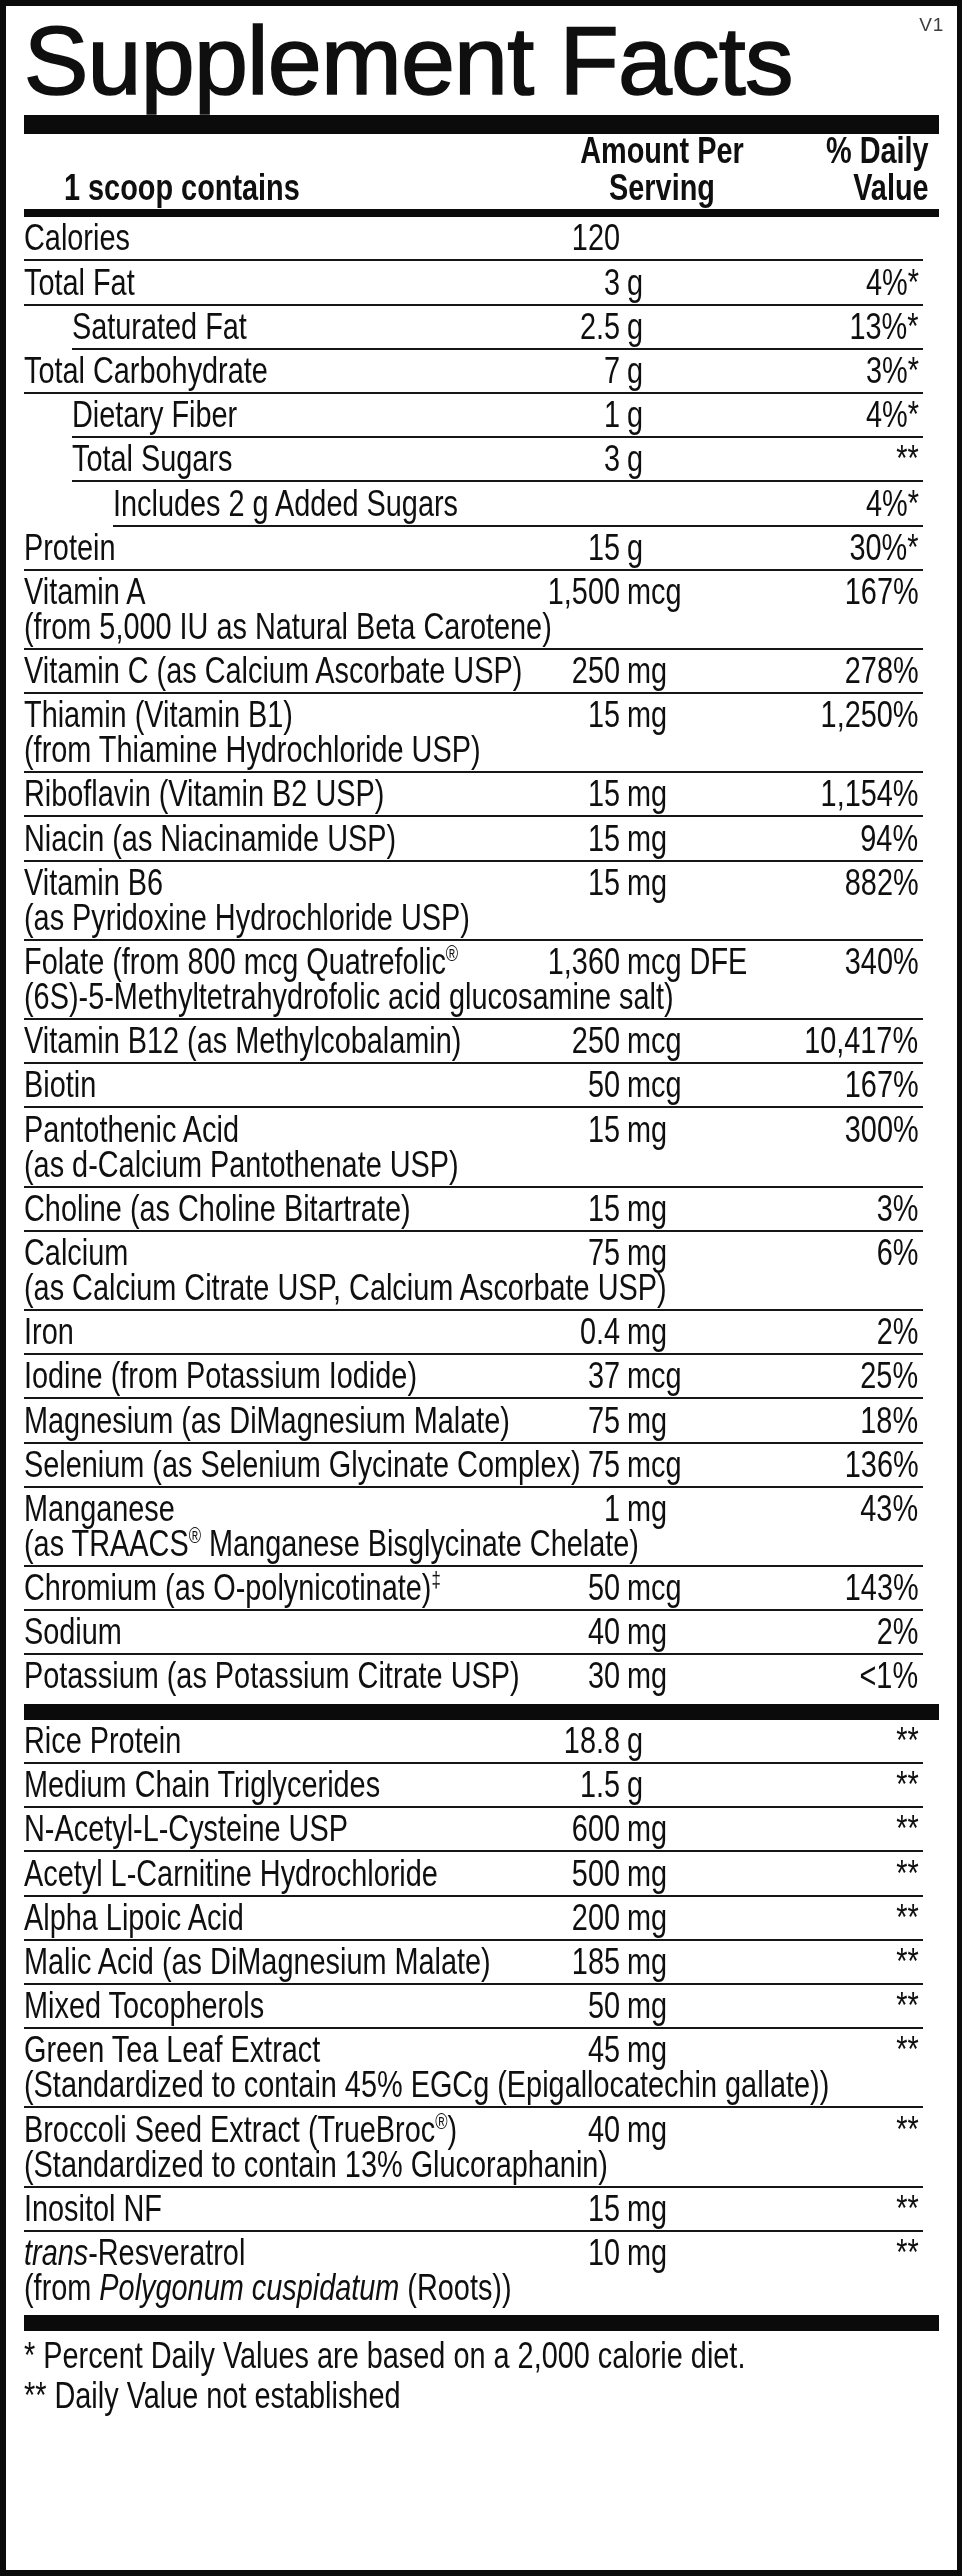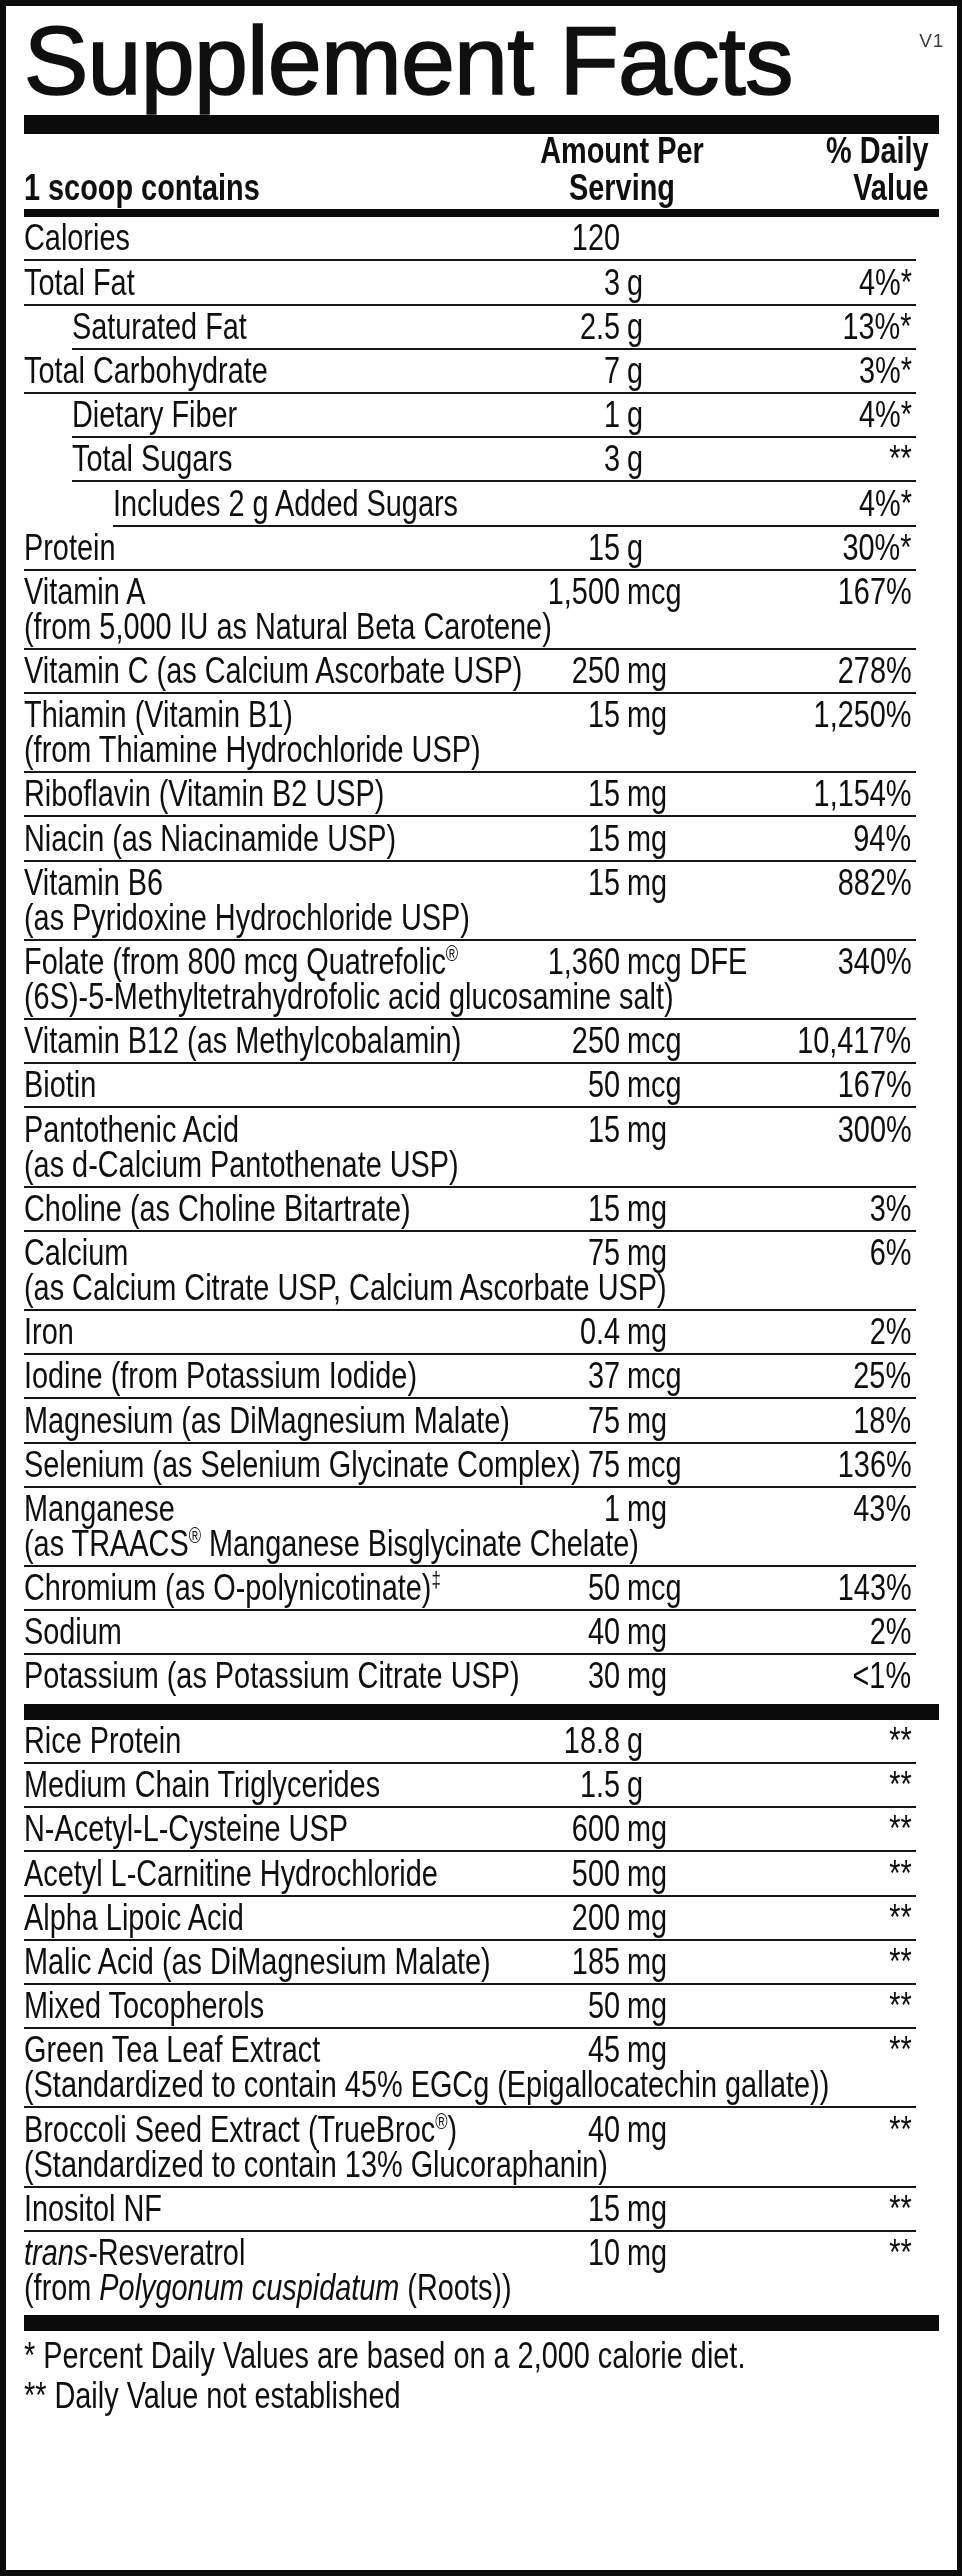--- a/index.html
+++ b/index.html
@@ -13,47 +13,47 @@
     padding:0 17.7px;
     overflow:hidden;
   }
   
   .cnd{transform:scaleX(0.78); transform-origin:0 50%;}
   .o-c{transform-origin:50% 50%;}
   .o-r{transform-origin:100% 50%;}
   .sup{font-size:58%; vertical-align:super; line-height:0;}
   .it{font-style:italic;}
 
-  .version{position:absolute; top:8px; right:13px; font-size:19px; color:#3c3c3c; letter-spacing:0.8px;margin-top:16px;}
+  .version{position:absolute; top:8px; right:13px; font-size:19px; color:#3c3c3c; letter-spacing:0.8px;}
   .title{
     margin-top:9.6px;
     font-size:97px; line-height:90px; font-weight:400;
     letter-spacing:-0.8px;
     -webkit-text-stroke:1.6px #0f0f0f;
     white-space:nowrap;
   }
   .serving{margin-top:11.2px; font-size:37px; line-height:39px;}
   .serving .line{white-space:nowrap;}
   .spc-gap{display:inline-block; width:16px;}
 
   .bar{background:#0b0b0b; width:100%;}
   .bar1{height:19px; margin-top:9.6px;}
   .bar2{height:8px;}
   .section-bar{height:16px; margin-top:6.4px;}
 
-  .thead{position:relative; height:75px; font-weight:700; font-size:37px; line-height:37px;}
+  .thead{position:relative; height:75px; font-weight:700; font-size:37px; line-height:37px;margin-left:40px;}
   .th-name{position:absolute; left:0; bottom:3.2px; white-space:nowrap;}
   .th-amt{position:absolute; left:481px; width:234px; bottom:3.2px; text-align:center;}
   .th-dv{position:absolute; right:11.2px; bottom:3.2px; text-align:right;}
 
   #rows{font-size:37px; line-height:35px;}
   .row{
     position:relative;
     margin-left:var(--ind,0px);
-    margin-right:23px;
+    margin-right:16px;
     padding:3.2px 0 4px 0;
     border-bottom:2.4px solid #161616;
   }
   .row.nosep{border-bottom:none;}
   .name,.name2{white-space:nowrap;}
   .amt-num{
     position:absolute; top:3.2px; left:0;
     width:calc(596px - var(--ind,0px));
     text-align:right; white-space:nowrap;
     transform:scaleX(0.78); transform-origin:100% 50%;

